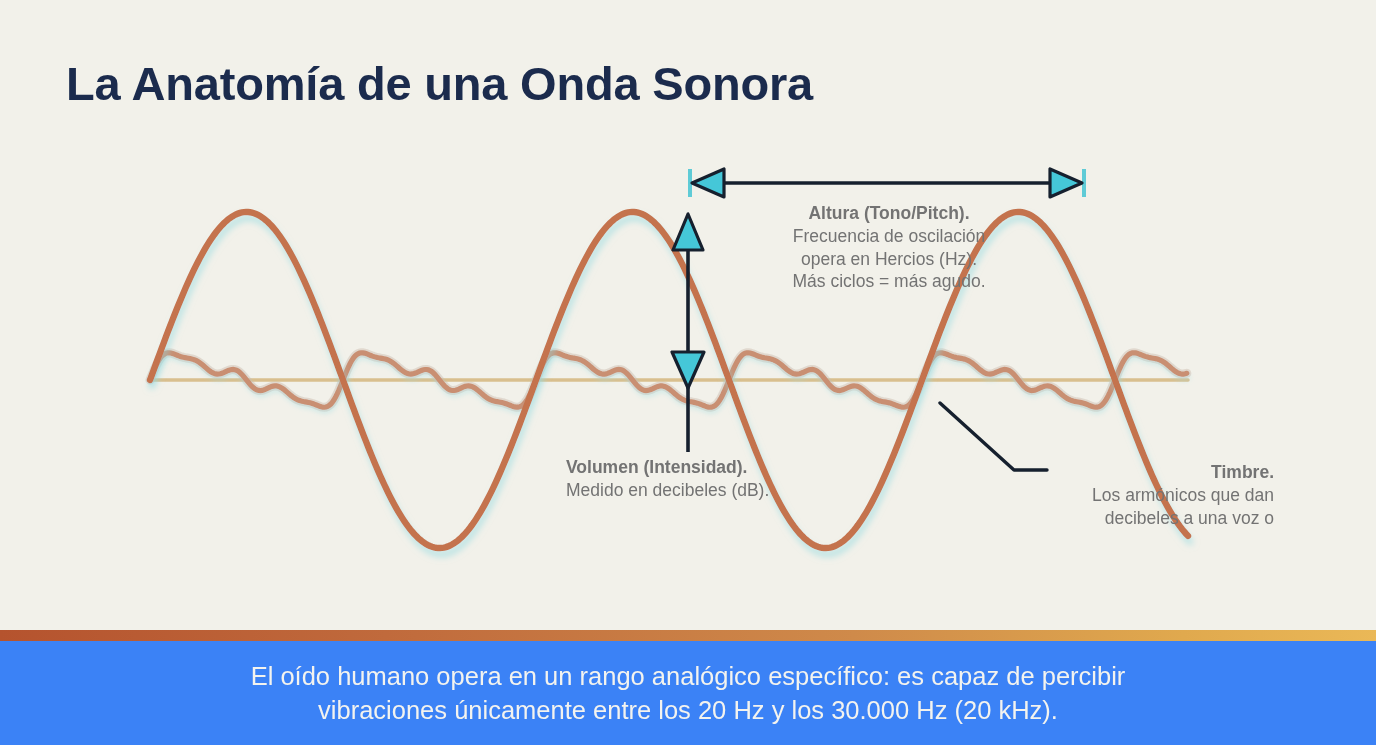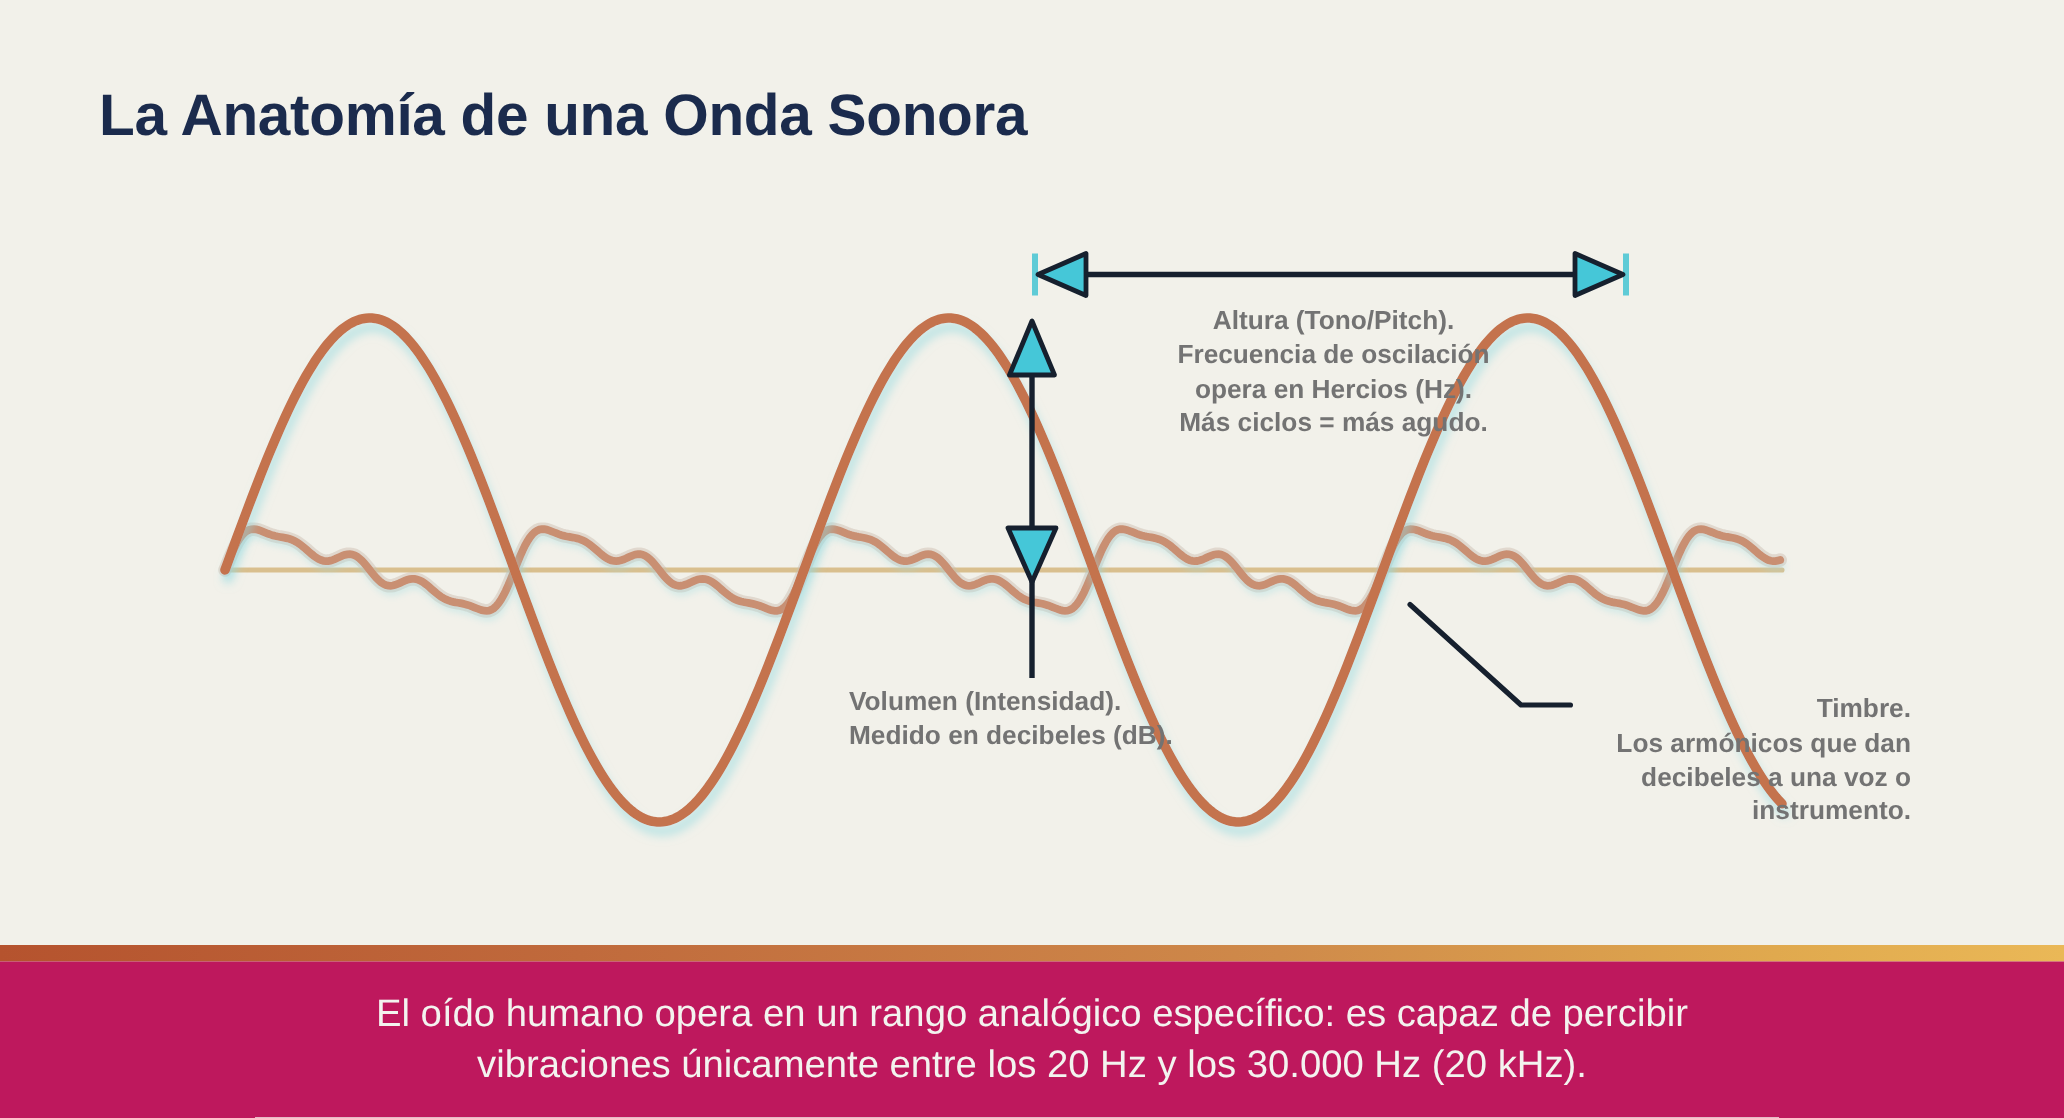--- a/index.html
+++ b/index.html
@@ -9,34 +9,34 @@
     background:#f2f1ea;
     position:relative;
     overflow:hidden;
   }
   #stage { position:absolute; inset:0; width:1376px; height:745px; }
 
   
   #title {
     position:absolute;
     left:66px; top:56px;
-    font-size:39px;
+    font-size:47px;
     font-weight:bold;
     color:#1b2b4d;
     letter-spacing:-0.2px;
     white-space:nowrap;
   }
 
   
   #wavecanvas { position:absolute; left:0; top:0; width:1376px; height:630px; }
 
   
   .annot { position:absolute; color:#737373; line-height:1.30; }
   .annot .hd { font-weight:bold; }
-  .annot .bd { font-weight:bold; }
+  .annot .bd { font-weight:normal; }
 
   #annot-altura {
     left:775px; top:202px;
     font-size:17.5px;
     text-align:center;
     width:228px;
   }
   #annot-volumen {
     left:566px; top:456px;
     font-size:17.5px;
@@ -52,21 +52,21 @@
 
   
   #accent-band {
     position:absolute; left:0; top:630px;
     width:1376px; height:11px;
     background:linear-gradient(90deg,#b5532e 0%,#c06a3c 28%,#cf8a4a 62%,#e0a94e 86%,#eab857 100%);
   }
   #banner {
     position:absolute; left:0; top:641px;
     width:1376px; height:104px;
-    background:#be185d;
+    background:#3b82f6;
     display:flex; align-items:center; justify-content:center;
   }
   #banner-text {
     color:#f3f3ef;
     font-size:25.5px;
     line-height:1.35;
     text-align:center;
     width:1050px;
     font-weight:normal;
   }
@@ -121,21 +121,20 @@
 
   <div class="annot" id="annot-volumen">
     <div class="hd">Volumen (Intensidad).</div>
     <div class="bd">Medido en decibeles (dB).</div>
   </div>
 
   <div class="annot" id="annot-timbre">
     <div class="hd">Timbre.</div>
     <div class="bd">Los armónicos que dan</div>
     <div class="bd">decibeles a una voz o</div>
-    <div class="bd">instrumento.</div>
   </div>
 
   <div id="accent-band"></div>
 
   <div id="banner">
     <div id="banner-text">
       <div>El oído humano opera en un rango analógico específico: es capaz de percibir</div>
       <div>vibraciones únicamente entre los 20 Hz y los 30.000 Hz (20 kHz).</div>
     </div>
   </div>

